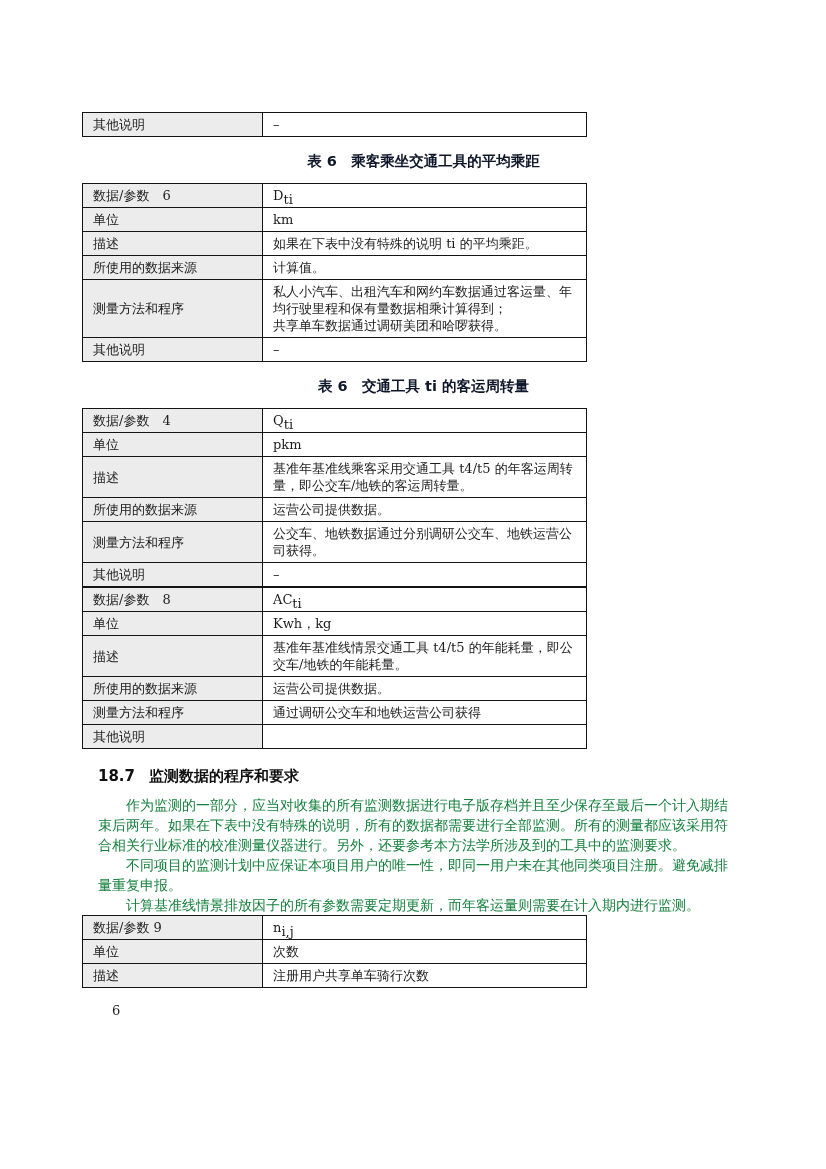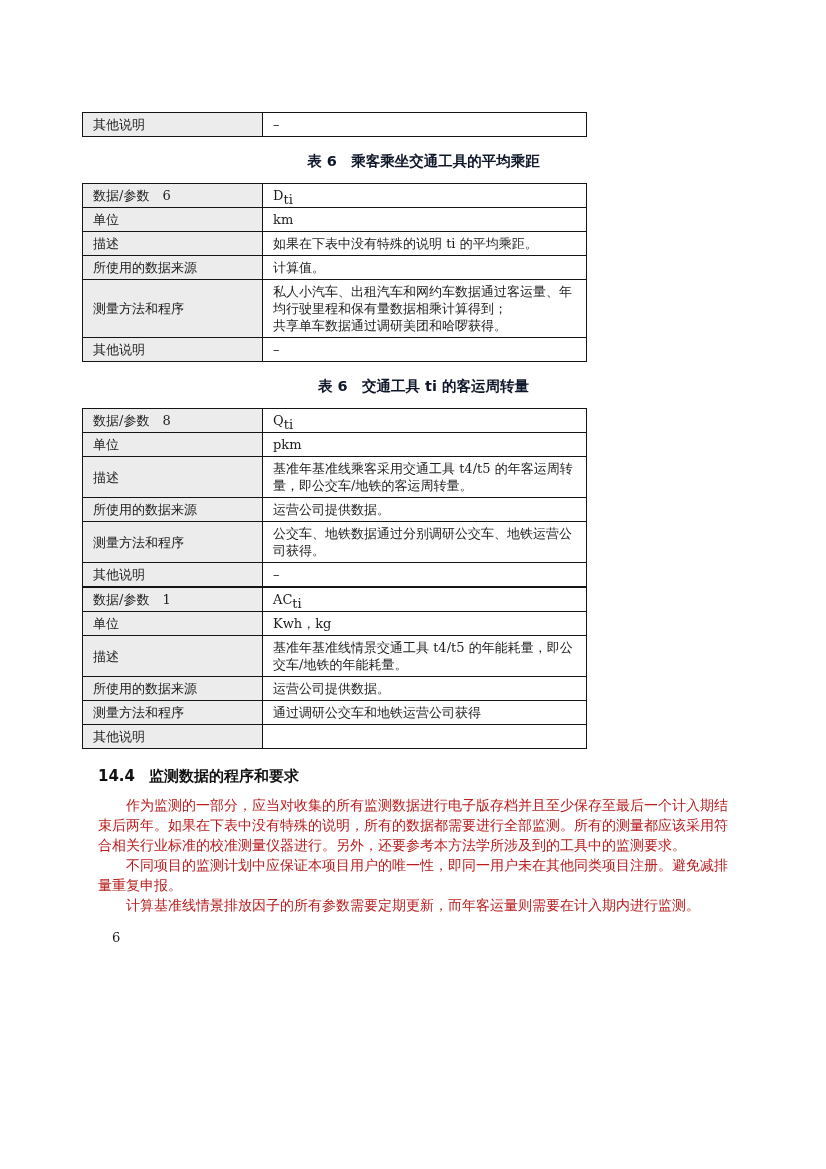--- a/index.html
+++ b/index.html
@@ -62,21 +62,21 @@
   .section-heading .sec-num { margin-right: 14px; }
 
   
   .para {
     margin: 0 98px;
     width: 630px;
     font-size: 14px;
     line-height: 20px;
     text-align: justify;
     text-indent: 2em;
-    color: #b91c1c;
+    color: #15803d;
   }
 
   .page-number {
     margin: 15px 0 0 112px;
     font-size: 13px;
     color: #1c1c1c;
   }
 </style>
 </head>
 <body>
@@ -122,21 +122,21 @@
         <td class="lbl">其他说明</td>
         <td class="val">–</td>
       </tr>
     </tbody>
   </table>
 
   <div class="caption">表 6　交通工具 ti 的客运周转量</div>
   <table class="tbl">
     <tbody>
       <tr>
-        <td class="lbl">数据/参数　8</td>
+        <td class="lbl">数据/参数　4</td>
         <td class="val"><span class="sym">Q</span><sub>ti</sub></td>
       </tr>
       <tr>
         <td class="lbl">单位</td>
         <td class="val">pkm</td>
       </tr>
       <tr>
         <td class="lbl">描述</td>
         <td class="val">基准年基准线乘客采用交通工具 t4/t5 的年客运周转量，即公交车/地铁的客运周转量。</td>
       </tr>
@@ -151,21 +151,21 @@
       <tr>
         <td class="lbl">其他说明</td>
         <td class="val">–</td>
       </tr>
     </tbody>
   </table>
 
   <table class="tbl">
     <tbody>
       <tr>
-        <td class="lbl">数据/参数　1</td>
+        <td class="lbl">数据/参数　8</td>
         <td class="val"><span class="sym">AC</span><sub>ti</sub></td>
       </tr>
       <tr>
         <td class="lbl">单位</td>
         <td class="val">Kwh，kg</td>
       </tr>
       <tr>
         <td class="lbl">描述</td>
         <td class="val">基准年基准线情景交通工具 t4/t5 的年能耗量，即公交车/地铁的年能耗量。</td>
       </tr>
@@ -178,22 +178,38 @@
         <td class="val">通过调研公交车和地铁运营公司获得</td>
       </tr>
       <tr>
         <td class="lbl">其他说明</td>
         <td class="val"></td>
       </tr>
     </tbody>
   </table>
 
   <div class="section-heading">
-    <span class="sec-num">14.4</span><span>监测数据的程序和要求</span>
+    <span class="sec-num">18.7</span><span>监测数据的程序和要求</span>
   </div>
   <p class="para">作为监测的一部分，应当对收集的所有监测数据进行电子版存档并且至少保存至最后一个计入期结束后两年。如果在下表中没有特殊的说明，所有的数据都需要进行全部监测。所有的测量都应该采用符合相关行业标准的校准测量仪器进行。另外，还要参考本方法学所涉及到的工具中的监测要求。</p>
   <p class="para">不同项目的监测计划中应保证本项目用户的唯一性，即同一用户未在其他同类项目注册。避免减排量重复申报。</p>
   <p class="para">计算基准线情景排放因子的所有参数需要定期更新，而年客运量则需要在计入期内进行监测。</p>
 
+  <table class="tbl">
+    <tbody>
+      <tr>
+        <td class="lbl">数据/参数 9</td>
+        <td class="val"><span class="sym">n</span><sub>i,j</sub></td>
+      </tr>
+      <tr>
+        <td class="lbl">单位</td>
+        <td class="val">次数</td>
+      </tr>
+      <tr>
+        <td class="lbl">描述</td>
+        <td class="val">注册用户共享单车骑行次数</td>
+      </tr>
+    </tbody>
+  </table>
 
   <div class="page-number">6</div>
 
 </div>
 
 </body></html>

